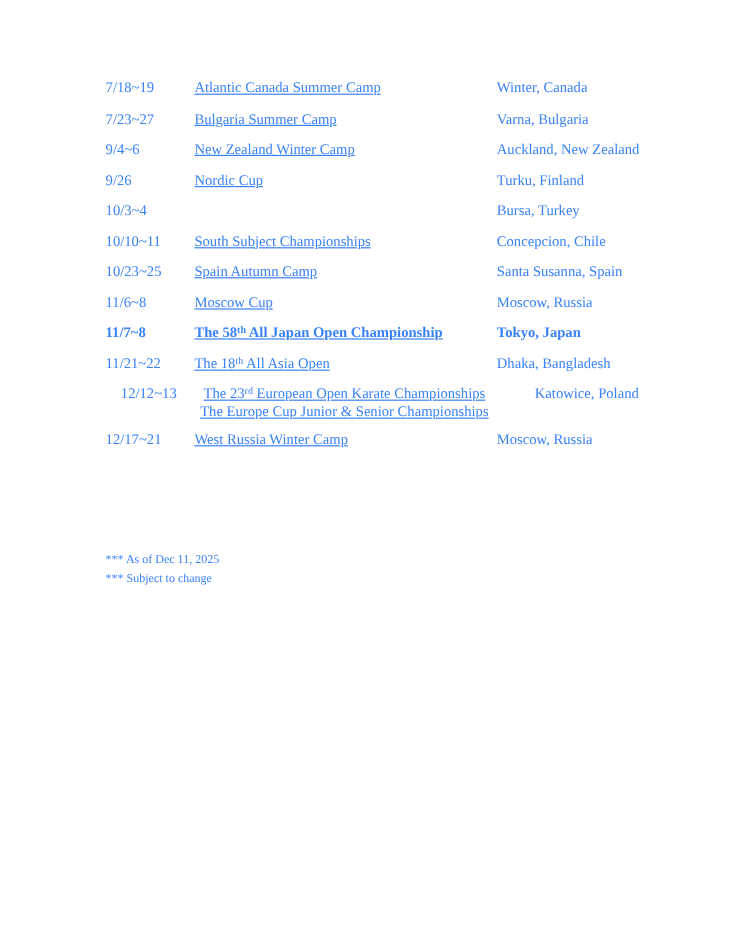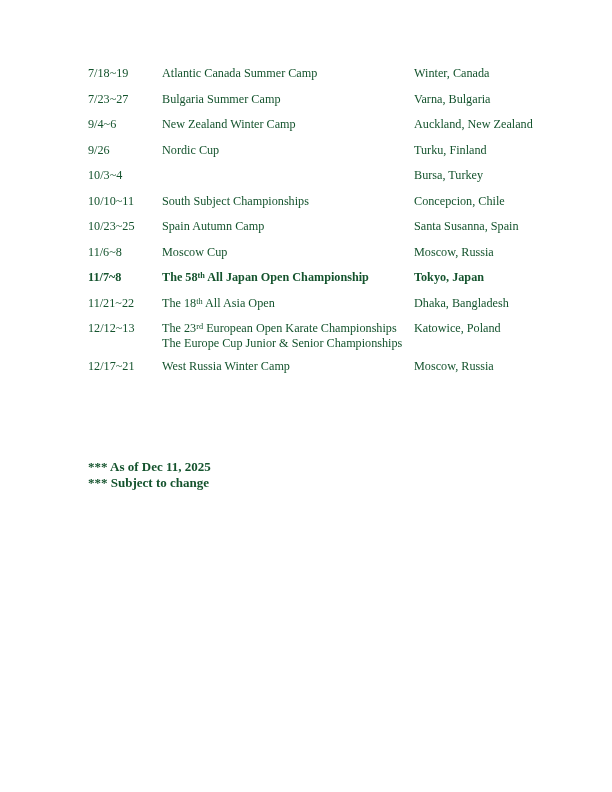--- a/index.html
+++ b/index.html
@@ -7,50 +7,52 @@
     padding: 0;
     background: #ffffff;
   }
   .page {
     position: relative;
     width: 612px;
     height: 588px;
     background: #ffffff;
     overflow: hidden;
     font-family: "Liberation Serif", "DejaVu Serif", serif;
-    color: #14532d;
+    color: #3b82f6;
     -webkit-font-smoothing: antialiased;
   }
   .schedule {
     position: absolute;
     left: 88px;
     top: 66px;
     width: 470px;
   }
   .row {
     position: relative;
     height: 25.5px;
   }
   .row.two-line {
     height: 38px;
+    text-align: center;
   }
   .cell {
     position: absolute;
     top: 0;
     font-size: 12.2px;
     line-height: 14px;
     white-space: nowrap;
   }
   .col-date {
     left: 0;
     width: 72px;
   }
   .col-event {
     left: 74px;
     width: 250px;
+    text-decoration: underline;
   }
   .col-location {
     left: 326px;
     width: 150px;
   }
   .row.highlight .cell {
     font-weight: bold;
   }
   .event-line {
     display: block;
@@ -59,23 +61,22 @@
   }
   sup {
     font-size: 0.68em;
     vertical-align: 0.42em;
     line-height: 0;
   }
   .footer {
     position: absolute;
     left: 88px;
     top: 459px;
-    font-size: 13px;
+    font-size: 10px;
     line-height: 15.5px;
-    font-weight: bold;
   }
   .footer-line {
     display: block;
     white-space: nowrap;
   }
 </style>
 </head>
 <body>
 
 <div class="page">

